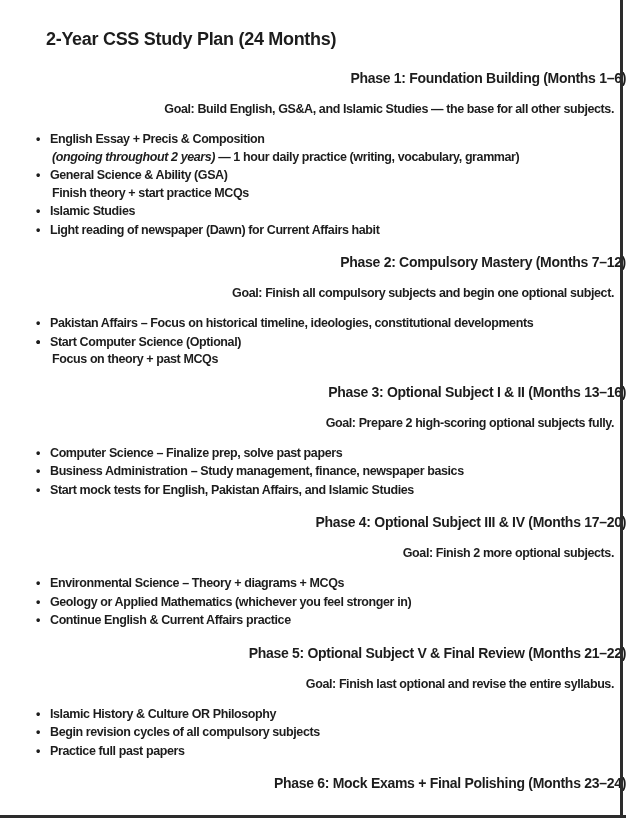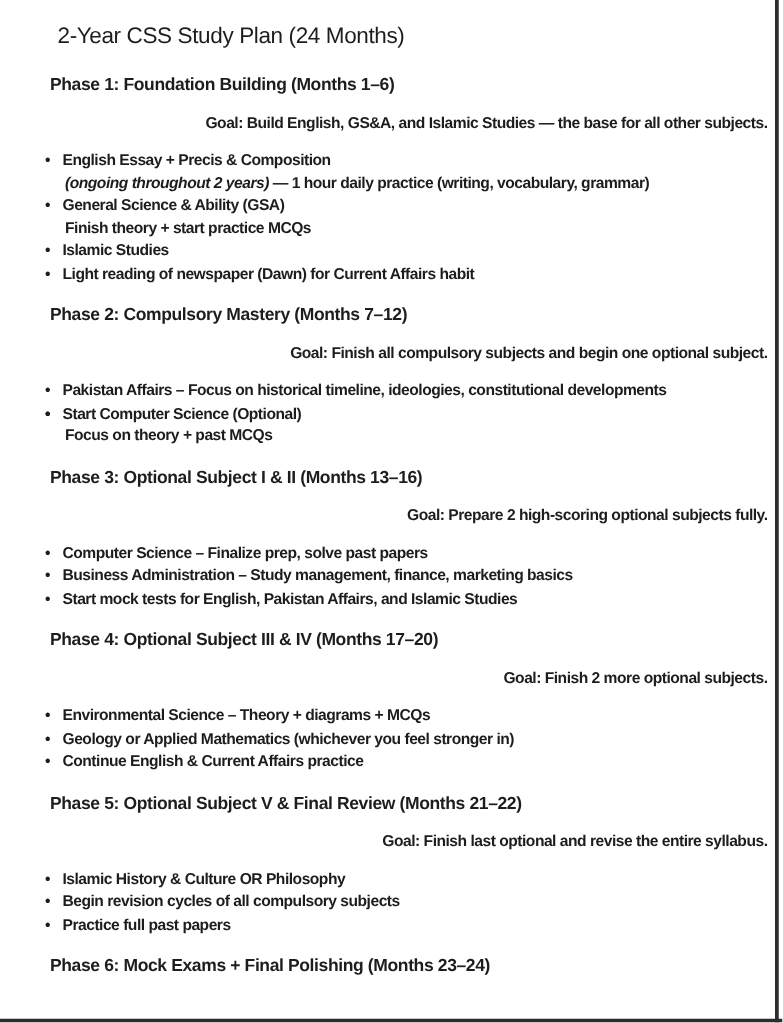--- a/index.html
+++ b/index.html
@@ -12,32 +12,33 @@
     font-family: "Liberation Sans", sans-serif;
     font-weight: 700;
     color: #1d1d1d;
     -webkit-font-smoothing: antialiased;
   }
   .content { padding-top: 12px; }
 
   .doc-title {
     font-size: 18px;
     line-height: 24px;
-    margin: 4px 0 0 46px;
+    margin: 15px 0 0 46px;
     letter-spacing: -0.3px;
-    font-weight: 400;
+    font-weight: 700;
   }
 
   .phase-section { display: block; }
 
   .sec-heading {
     font-size: 14px;
     line-height: 20px;
     margin: 13px 0 0 40px;
     letter-spacing: -0.3px;
+    text-align: right;
   }
   .phase-section:first-child .sec-heading { margin-top: 17px; }
 
   .goal {
     font-size: 12.5px;
     line-height: 18px;
     margin: 12px 12px 0 21px;
     letter-spacing: -0.4px;
     text-align: right;
   }
@@ -103,21 +104,21 @@
           <li><span class="marker">•</span><span>Pakistan Affairs – Focus on historical timeline, ideologies, constitutional developments</span></li>
           <li><span class="marker">•</span></li>
           <li><span class="marker">•</span><span>Start Computer Science (Optional)</span><span class="sub">Focus on theory + past MCQs</span></li>
         </ul>
       </section>
       <section class="phase-section">
         <h2 class="sec-heading">Phase 3: Optional Subject I &amp; II (Months 13–16)</h2>
         <div class="goal">Goal: Prepare 2 high-scoring optional subjects fully.</div>
         <ul class="blist">
           <li><span class="marker">•</span><span>Computer Science – Finalize prep, solve past papers</span></li>
-          <li><span class="marker">•</span><span>Business Administration – Study management, finance, marketing basics</span></li>
+          <li><span class="marker">•</span><span>Business Administration – Study management, finance, newspaper basics</span></li>
           <li><span class="marker">•</span><span>Start mock tests for English, Pakistan Affairs, and Islamic Studies</span></li>
         </ul>
       </section>
       <section class="phase-section">
         <h2 class="sec-heading">Phase 4: Optional Subject III &amp; IV (Months 17–20)</h2>
         <div class="goal">Goal: Finish 2 more optional subjects.</div>
         <ul class="blist">
           <li><span class="marker">•</span><span>Environmental Science – Theory + diagrams + MCQs</span></li>
           <li><span class="marker">•</span><span>Geology or Applied Mathematics (whichever you feel stronger in)</span></li>
           <li><span class="marker">•</span><span>Continue English &amp; Current Affairs practice</span></li>

